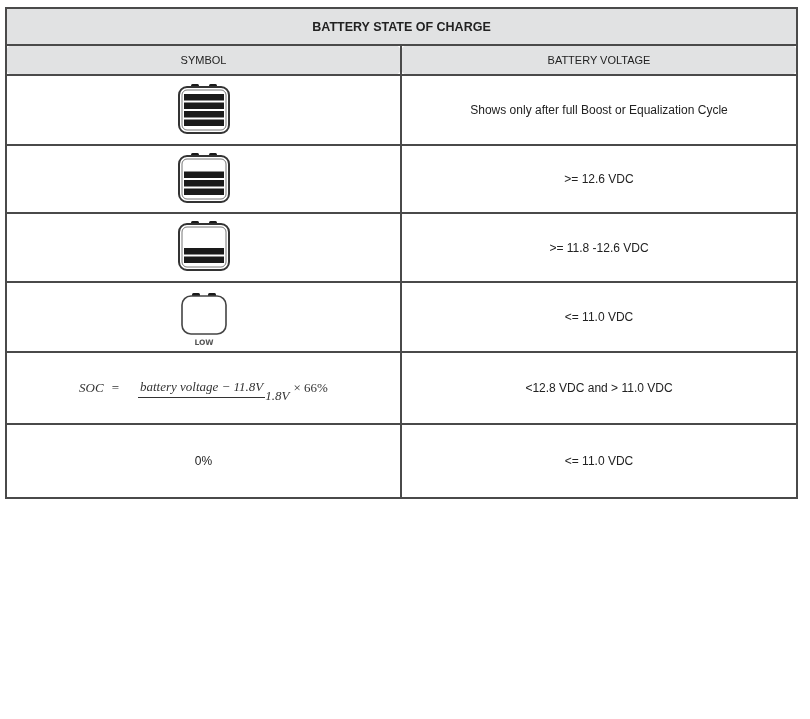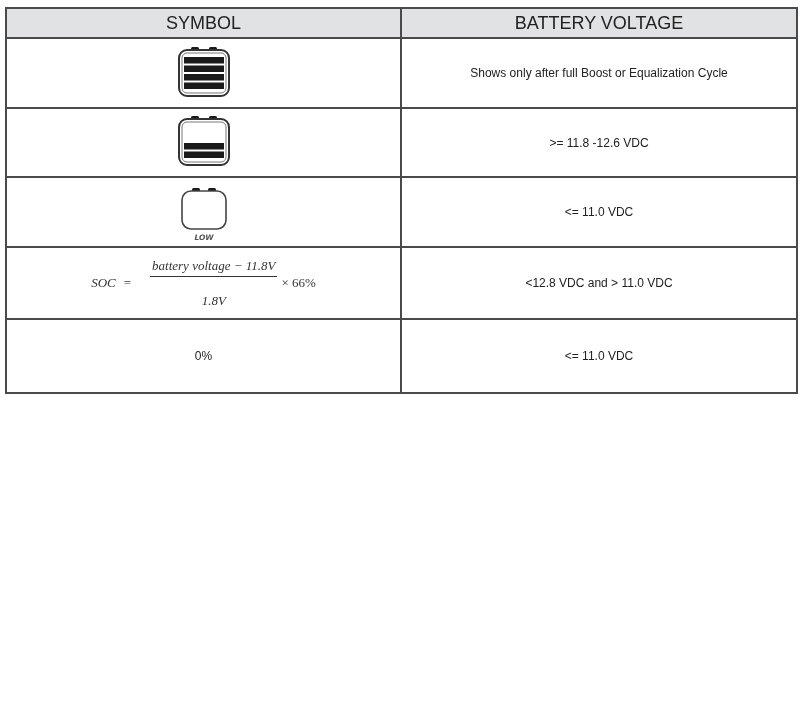--- a/index.html
+++ b/index.html
@@ -6,50 +6,53 @@
     body { width: 810px; height: 719px; position: relative; font-family: "Liberation Sans", sans-serif; color: #222; }
     .tbl {
       position: absolute; left: 5px; top: 7px; width: 793px;
       border-collapse: collapse; table-layout: fixed;
     }
     .tbl td, .tbl th {
       border: 2px solid #4a4a4a; text-align: center; vertical-align: middle;
       padding: 0; font-size: 12px; font-weight: normal; color: #222;
     }
     .tbl .title-row th { background: #e1e2e3; height: 35px; font-weight: bold; font-size: 12.5px; }
-    .tbl .head-row th { background: #e1e2e3; height: 28px; font-size: 18px; }
+    .tbl .head-row th { background: #e1e2e3; height: 28px; font-size: 11px; border-radius: 7px; }
     .col-sym { width: 395px; }
     .row-a td { height: 68px; }
     .row-b td { height: 66px; }
     .row-c td { height: 67px; }
     .row-d td { height: 68px; }
     .row-e td { height: 68px; }
     .row-f td { height: 66px; }
     .row-g td { height: 66px; }
     .row-h td { height: 70px; }
     .row-i td { height: 72px; }
-    .batt { display: inline-block; position: relative; width: 56px; height: 56px; font-style: italic; }
+    .batt { display: inline-block; position: relative; width: 56px; height: 56px; }
     .batt svg { display: block; }
     .formula { display: inline-flex; align-items: center; font-family: "Liberation Serif", serif; font-style: italic; font-size: 13px; color: #333; }
     .formula .lhs { margin-right: 8px; }
     .formula .eq { font-style: normal; margin-right: 8px; }
-    .frac { display: inline-flex; flex-direction: column; align-items: center; margin-left: 11px; }
+    .frac { display: inline-flex; align-items: center; margin-left: 11px; }
     .frac .num { padding: 0 2px 2px; border-bottom: 1.2px solid #333; }
     .frac .den { padding-top: 16px; }
     .formula .mult { font-style: normal; margin-left: 4px; }
   </style>
 </head>
 <body>
 
 <table class="tbl">
   <colgroup>
       <col class="col-sym">
       <col>
     </colgroup>
   <tbody>
+      <tr class="title-row">
+    <th colspan="2">BATTERY STATE OF CHARGE</th>
+  </tr>
   <tr class="head-row">
     <th>SYMBOL</th>
     <th>BATTERY VOLTAGE</th>
   </tr>
 
   <tr class="row-a">
     <td>
       <span class="batt">
         <svg width="56" height="56" viewBox="0 0 56 56">
           <rect x="15" y="3" width="8" height="5" rx="1.5" fill="#1a1a1a"></rect>
@@ -59,20 +62,36 @@
           <rect x="8" y="13" width="40" height="6.5" fill="#1a1a1a"></rect>
           <rect x="8" y="21.5" width="40" height="6.5" fill="#1a1a1a"></rect>
           <rect x="8" y="30" width="40" height="6.5" fill="#1a1a1a"></rect>
           <rect x="8" y="38.5" width="40" height="6.5" fill="#1a1a1a"></rect>
         </svg>
       </span>
     </td>
     <td>Shows only after full Boost or Equalization Cycle</td>
   </tr>
 
+  <tr class="row-b">
+    <td>
+      <span class="batt">
+        <svg width="56" height="56" viewBox="0 0 56 56">
+          <rect x="15" y="3" width="8" height="5" rx="1.5" fill="#1a1a1a"></rect>
+          <rect x="33" y="3" width="8" height="5" rx="1.5" fill="#1a1a1a"></rect>
+          <rect x="3" y="6" width="50" height="46" rx="8" fill="#fff" stroke="#333" stroke-width="2"></rect>
+          <rect x="6" y="9" width="44" height="40" rx="5" fill="none" stroke="#777" stroke-width="1"></rect>
+          <rect x="8" y="21.5" width="40" height="6.5" fill="#1a1a1a"></rect>
+          <rect x="8" y="30" width="40" height="6.5" fill="#1a1a1a"></rect>
+          <rect x="8" y="38.5" width="40" height="6.5" fill="#1a1a1a"></rect>
+        </svg>
+      </span>
+    </td>
+    <td>&gt;= 12.6 VDC</td>
+  </tr>
 
   <tr class="row-c">
     <td>
       <span class="batt">
         <svg width="56" height="56" viewBox="0 0 56 56">
           <rect x="15" y="3" width="8" height="5" rx="1.5" fill="#1a1a1a"></rect>
           <rect x="33" y="3" width="8" height="5" rx="1.5" fill="#1a1a1a"></rect>
           <rect x="3" y="6" width="50" height="46" rx="8" fill="#fff" stroke="#333" stroke-width="2"></rect>
           <rect x="6" y="9" width="44" height="40" rx="5" fill="none" stroke="#777" stroke-width="1"></rect>
           <rect x="8" y="30" width="40" height="6.5" fill="#1a1a1a"></rect>

